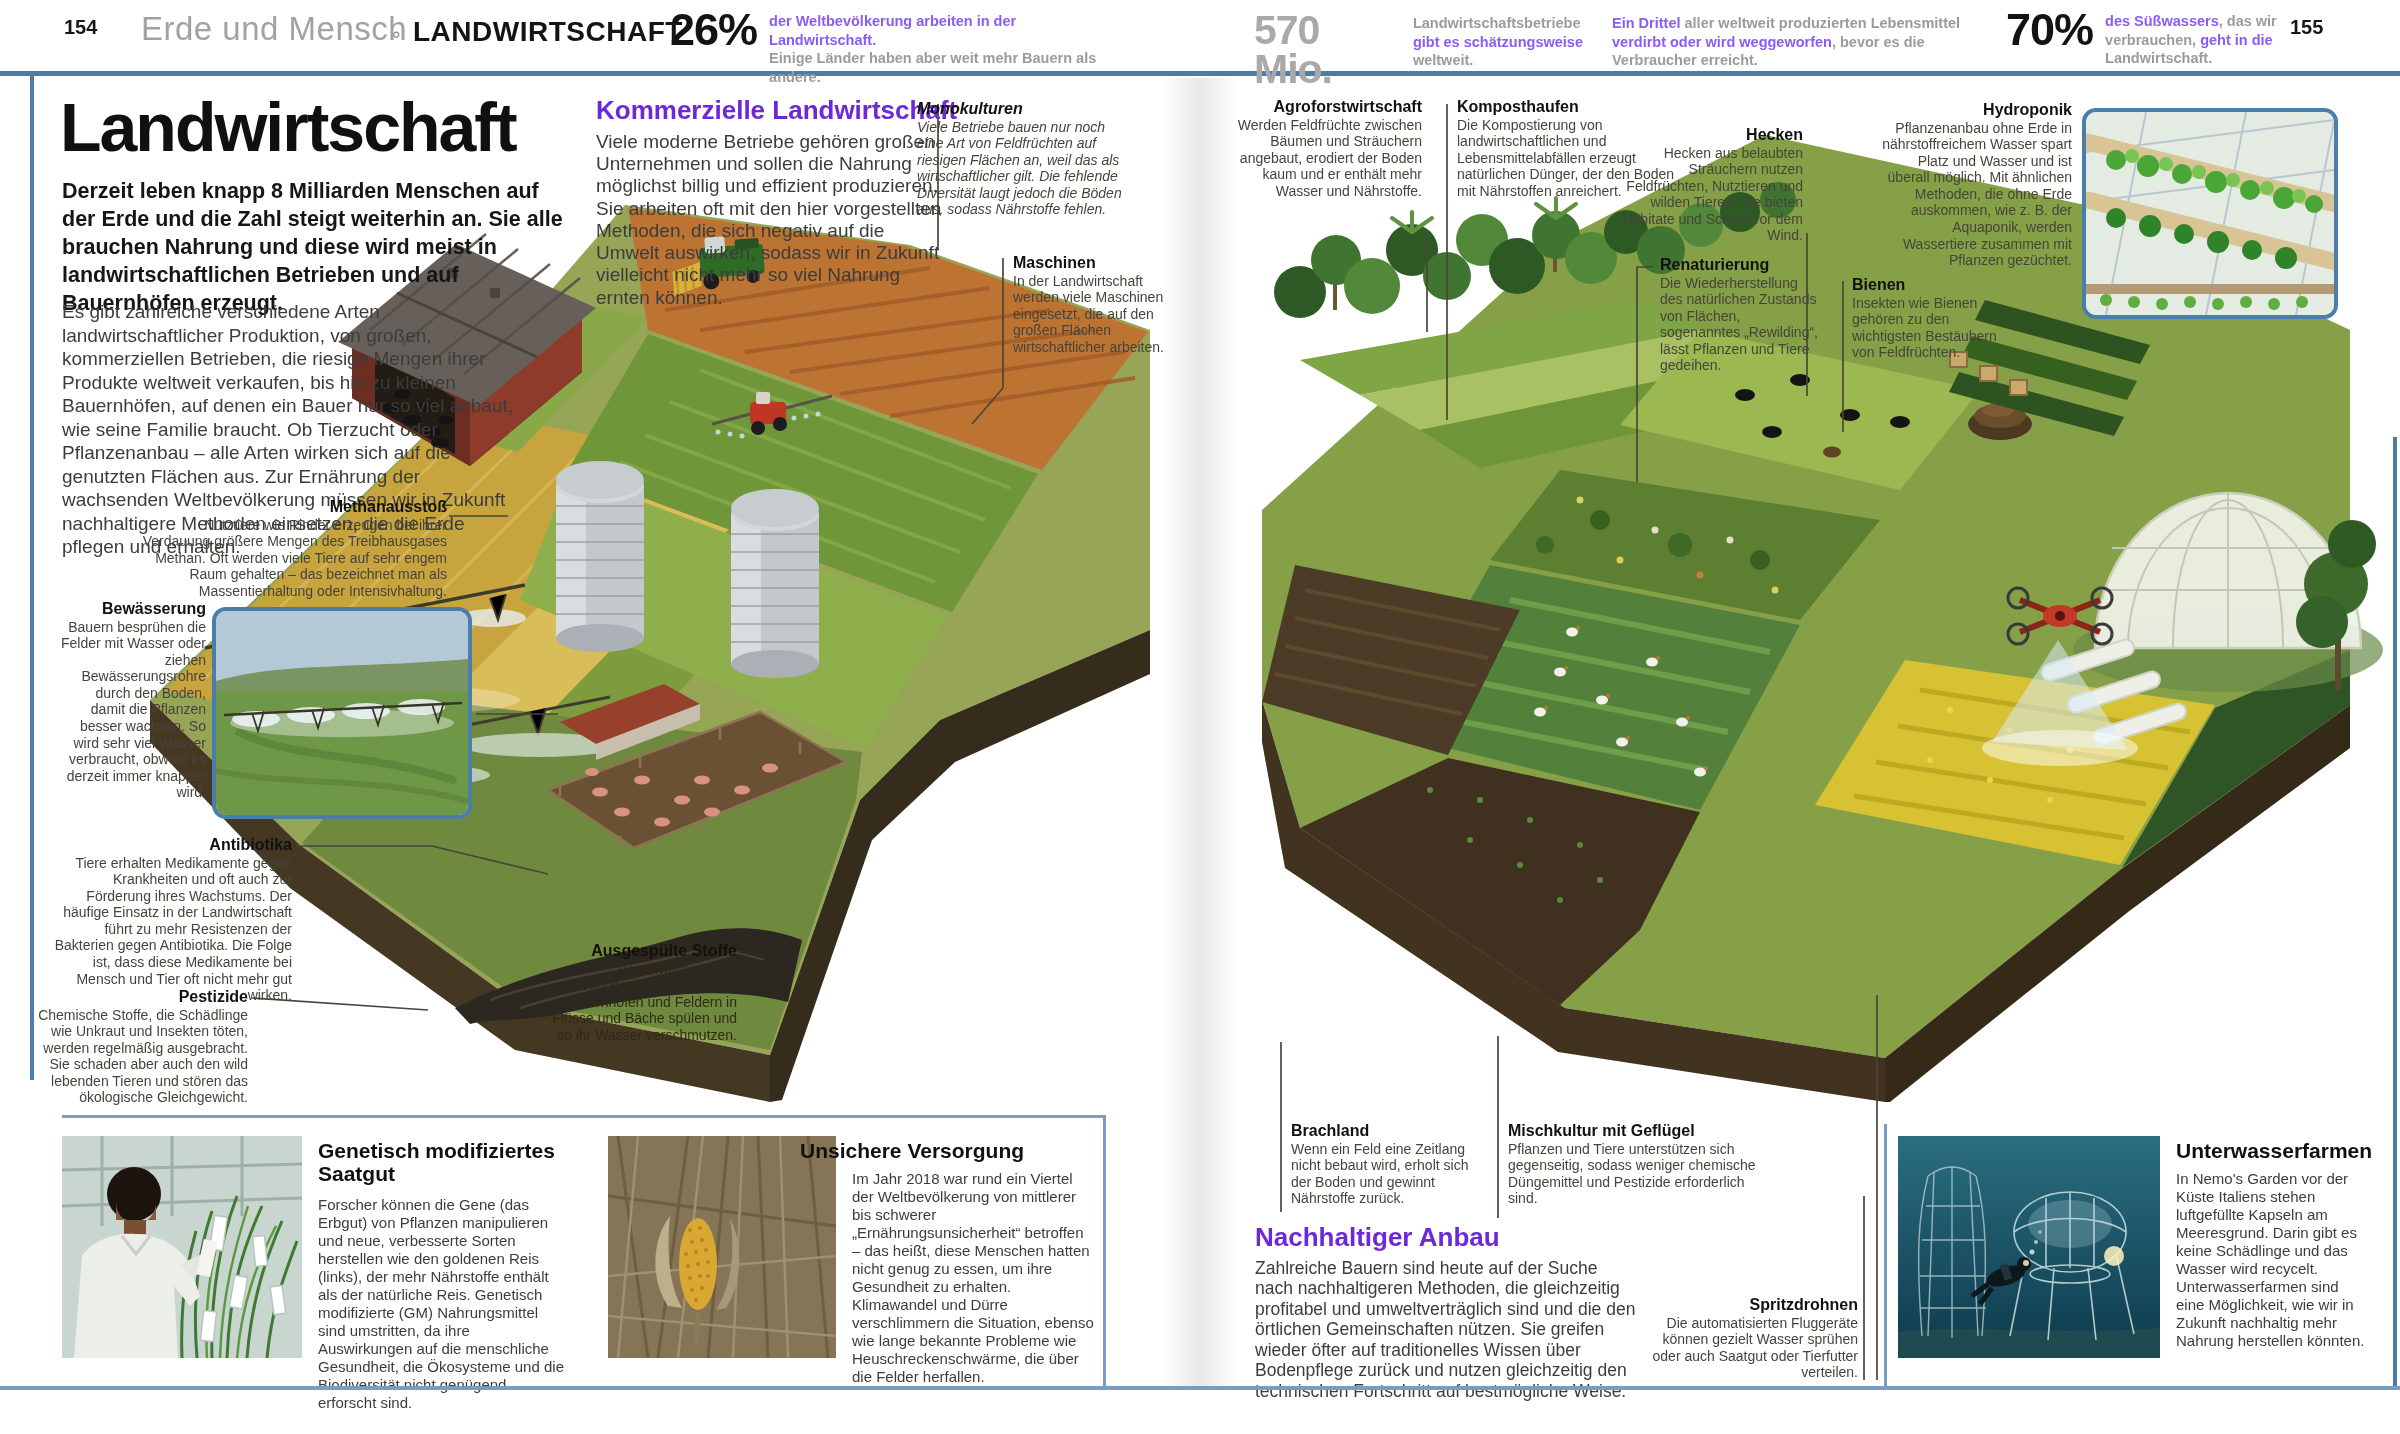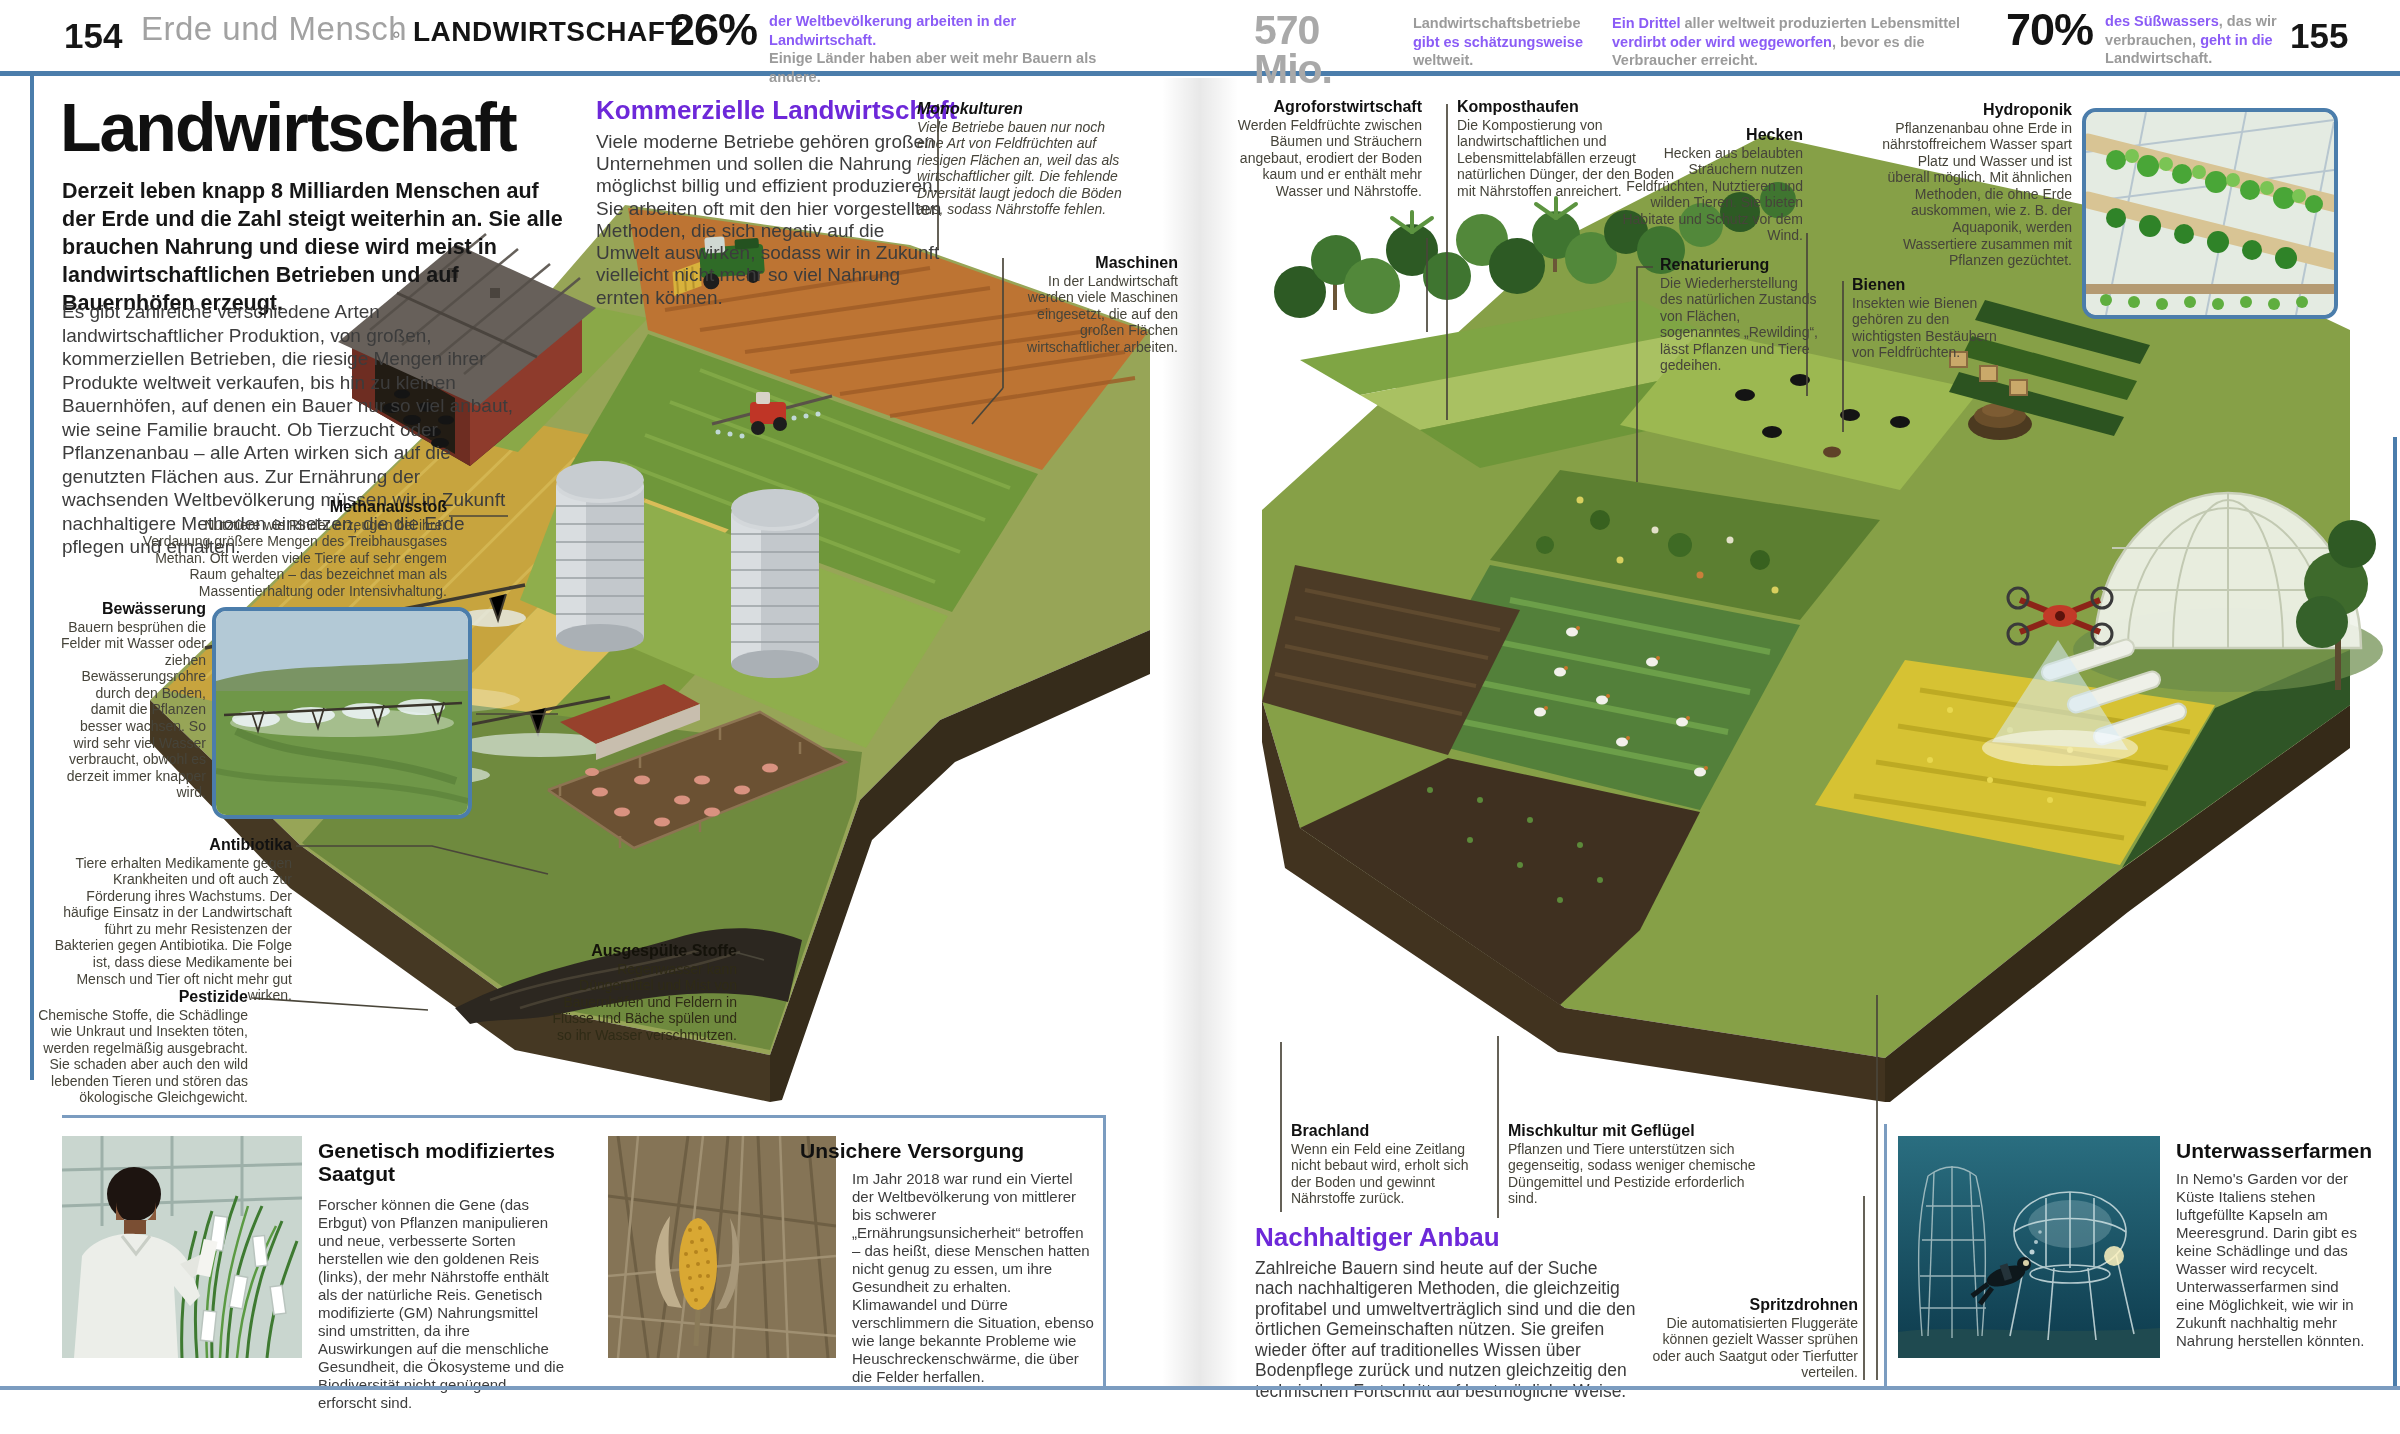--- a/index.html
+++ b/index.html
@@ -1,20 +1,20 @@
 <!DOCTYPE html>
 <html><head>
 <meta charset="utf-8">
 <style>
   html,body{margin:0;padding:0;background:#e8e8e8;}
   #spread{position:relative;width:2400px;height:1434px;background:#ffffff;overflow:hidden;
           font-family:"Liberation Sans","DejaVu Sans",sans-serif;color:#222;}
   
   .hdr{position:absolute;z-index:8;}
-  .pagenum{font-size:35px;font-weight:bold;color:#161616;}
+  .pagenum{font-size:20px;font-weight:bold;color:#161616;}
   .chapter{font-size:33px;font-weight:300;color:#a2a2a2;letter-spacing:.5px;}
   .sep{font-size:20px;color:#8f8f8f;}
   .sect{font-size:28px;font-weight:bold;color:#141414;letter-spacing:.5px;}
   .stat{position:absolute;display:flex;gap:12px;align-items:flex-start;z-index:8;}
   .stat-val{font-size:45px;font-weight:bold;color:#131313;line-height:.95;letter-spacing:-1px;}
   .stat-val.gray{color:#a9a9a9;font-size:41px;}
   .stat-txt{font-size:14.5px;line-height:1.28;font-weight:bold;padding-top:3px;}
   .b{color:#8b5cf6;} .g{color:#9b9b9b;}
   
   .hrule,.vrule{position:absolute;z-index:7;}
@@ -500,21 +500,21 @@
   <div class="lead" style="left:62px;top:178px;width:512px;">Derzeit leben knapp 8 Milliarden Menschen auf der Erde und die Zahl steigt weiterhin an. Sie alle brauchen Nahrung und diese wird meist in landwirtschaftlichen Betrieben und auf Bauernhöfen erzeugt.</div>
   <div class="ibody" style="left:62px;top:300px;width:470px;">Es gibt zahlreiche verschiedene Arten landwirtschaftlicher Produktion, von großen, kommerziellen Betrieben, die riesige Mengen ihrer Produkte weltweit verkaufen, bis hin zu kleinen Bauernhöfen, auf denen ein Bauer nur so viel anbaut, wie seine Familie braucht. Ob Tierzucht oder Pflanzenanbau – alle Arten wirken sich auf die genutzten Flächen aus. Zur Ernährung der wachsenden Weltbevölkerung müssen wir in Zukunft nachhaltigere Methoden einsetzen, die die Erde pflegen und erhalten.</div>
 
   <div class="shead" style="left:596px;top:95px;">Kommerzielle Landwirtschaft</div>
   <div class="sbody" style="left:596px;top:131px;width:348px;">Viele moderne Betriebe gehören großen Unternehmen und sollen die Nahrung möglichst billig und effizient produzieren. Sie arbeiten oft mit den hier vorgestellten Methoden, die sich negativ auf die Umwelt auswirken, sodass wir in Zukunft vielleicht nicht mehr so viel Nahrung ernten können.</div>
 
   <div class="co" style="left:917px;top:100px;width:218px;font-style:italic;">
     <h5>Monokulturen</h5>
     <div>Viele Betriebe bauen nur noch eine Art von Feldfrüchten auf riesigen Flächen an, weil das als wirtschaftlicher gilt. Die fehlende Diversität laugt jedoch die Böden aus, sodass Nährstoffe fehlen.</div>
   </div>
-  <div class="co" style="left:1013px;top:254px;width:165px;text-align:right;">
+  <div class="co" style="left:1013px;top:254px;width:165px;">
     <h5>Maschinen</h5>
     <div>In der Landwirtschaft werden viele Maschinen eingesetzt, die auf den großen Flächen wirtschaftlicher arbeiten.</div>
   </div>
   <div class="co r" style="left:137px;top:498px;width:310px;">
     <h5>Methanausstoß</h5>
     <div>Nutztiere wie Rinder erzeugen bei ihrer Verdauung größere Mengen des Treibhausgases Methan. Oft werden viele Tiere auf sehr engem Raum gehalten – das bezeichnet man als Massentierhaltung oder Intensivhaltung.</div>
   </div>
   <div class="co r" style="left:58px;top:600px;width:148px;">
     <h5>Bewässerung</h5>
     <div>Bauern besprühen die Felder mit Wasser oder ziehen Bewässerungsrohre durch den Boden, damit die Pflanzen besser wachsen. So wird sehr viel Wasser verbraucht, obwohl es derzeit immer knapper wird.</div>

